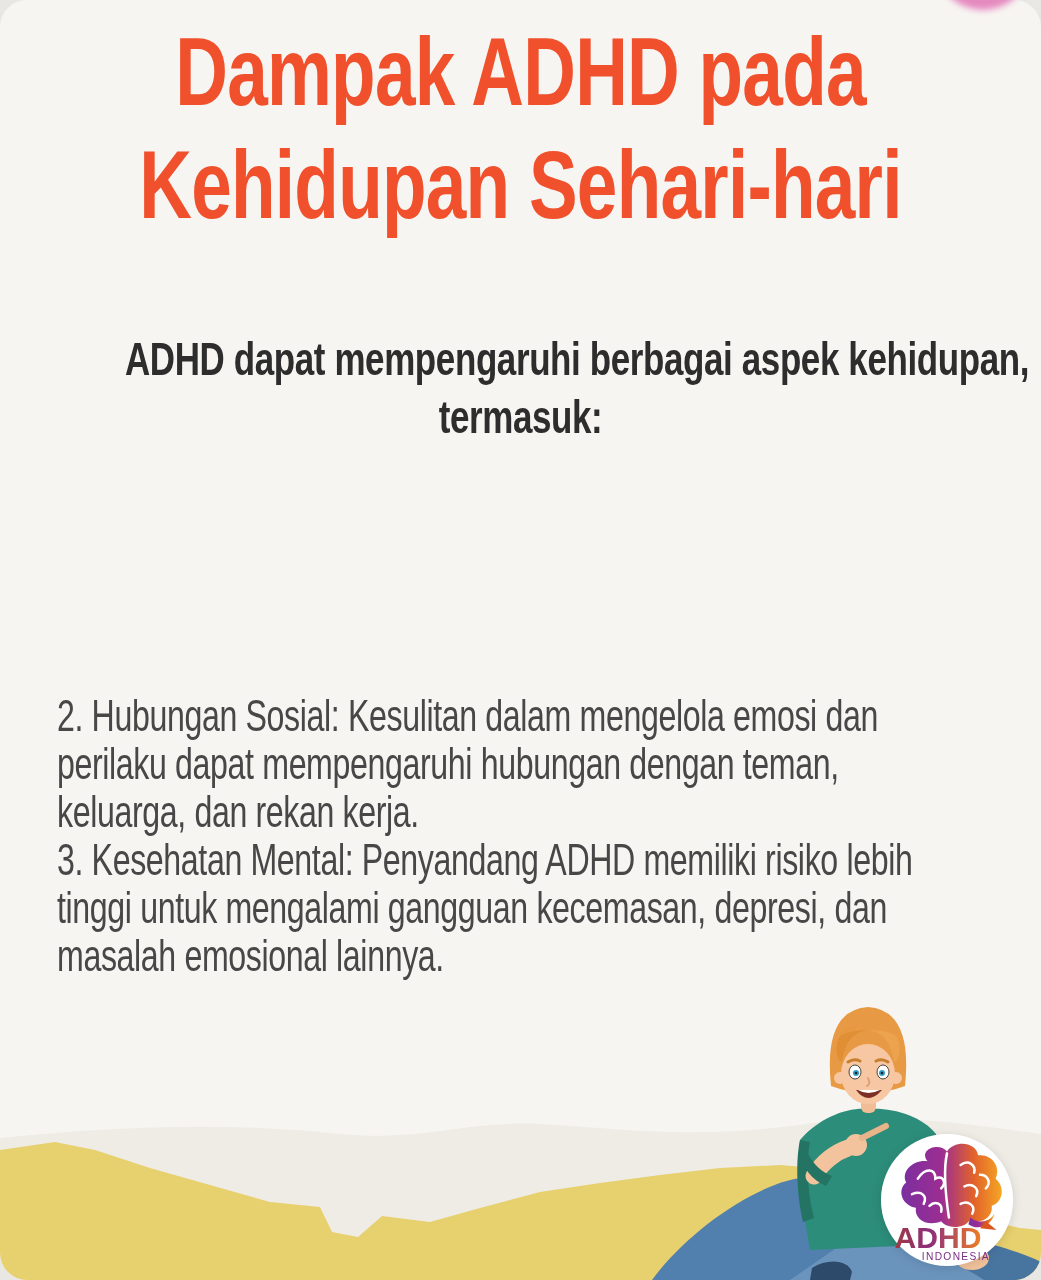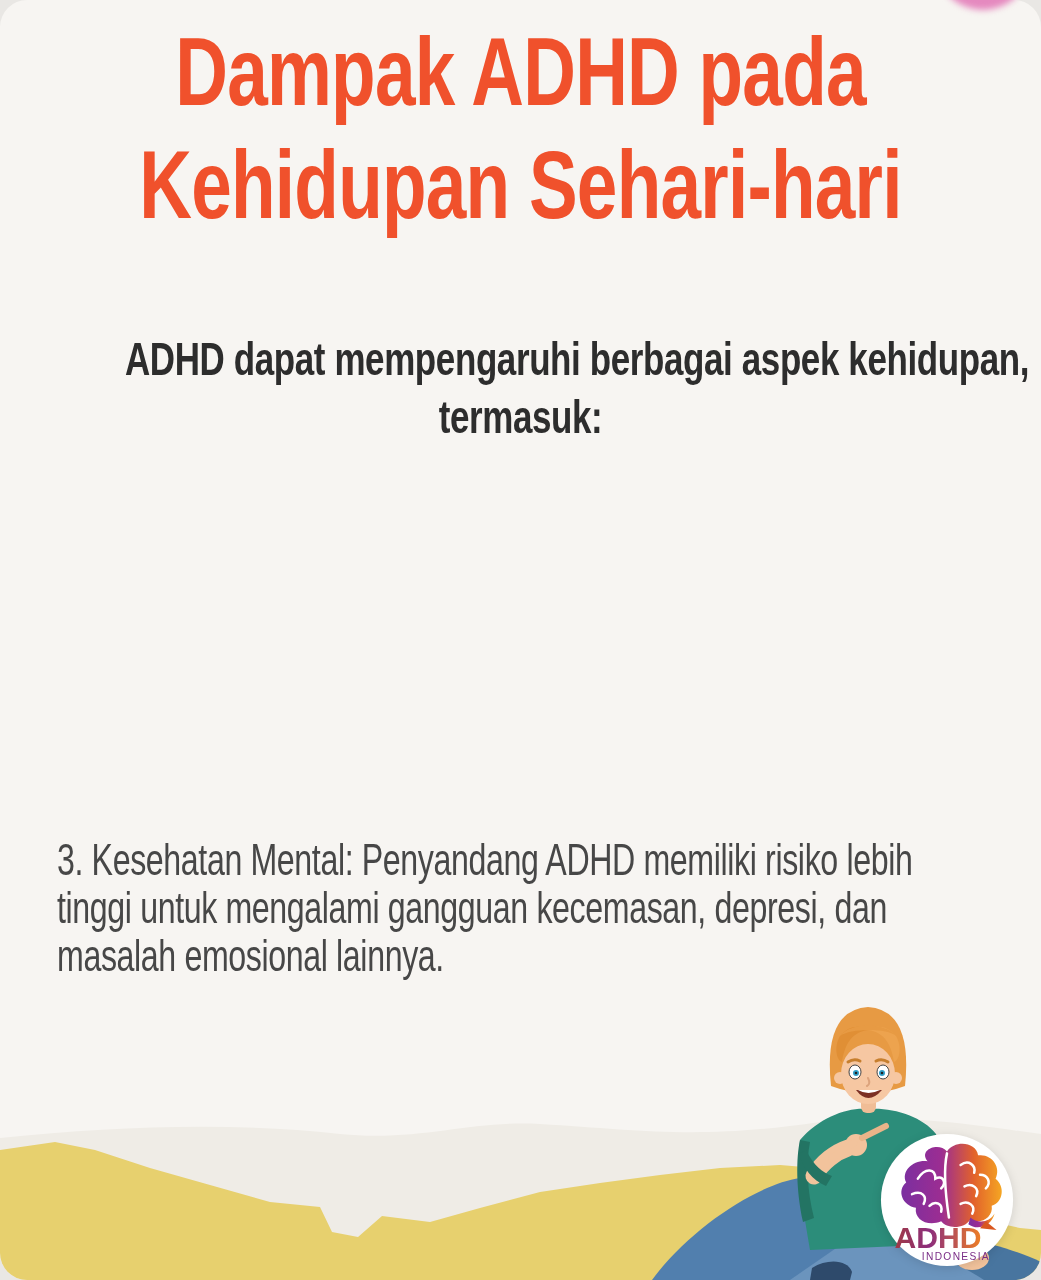--- a/index.html
+++ b/index.html
@@ -58,20 +58,27 @@
   </div>
 
   <div class="subtitle">
     <div class="condense-c">
       <div class="line">ADHD dapat mempengaruhi berbagai aspek kehidupan,</div>
       <div class="line">termasuk:</div>
     </div>
   </div>
 
 
+  <div class="point p2">
+    <div class="condense-l">
+      <div class="line">2. Hubungan Sosial: Kesulitan dalam mengelola emosi dan</div>
+      <div class="line">perilaku dapat mempengaruhi hubungan dengan teman,</div>
+      <div class="line">keluarga, dan rekan kerja.</div>
+    </div>
+  </div>
 
   <div class="point p3">
     <div class="condense-l">
       <div class="line">3. Kesehatan Mental: Penyandang ADHD memiliki risiko lebih</div>
       <div class="line">tinggi untuk mengalami gangguan kecemasan, depresi, dan</div>
       <div class="line">masalah emosional lainnya.</div>
     </div>
   </div>
 
   <svg class="band-svg" viewBox="0 0 1041 160" aria-hidden="true">

